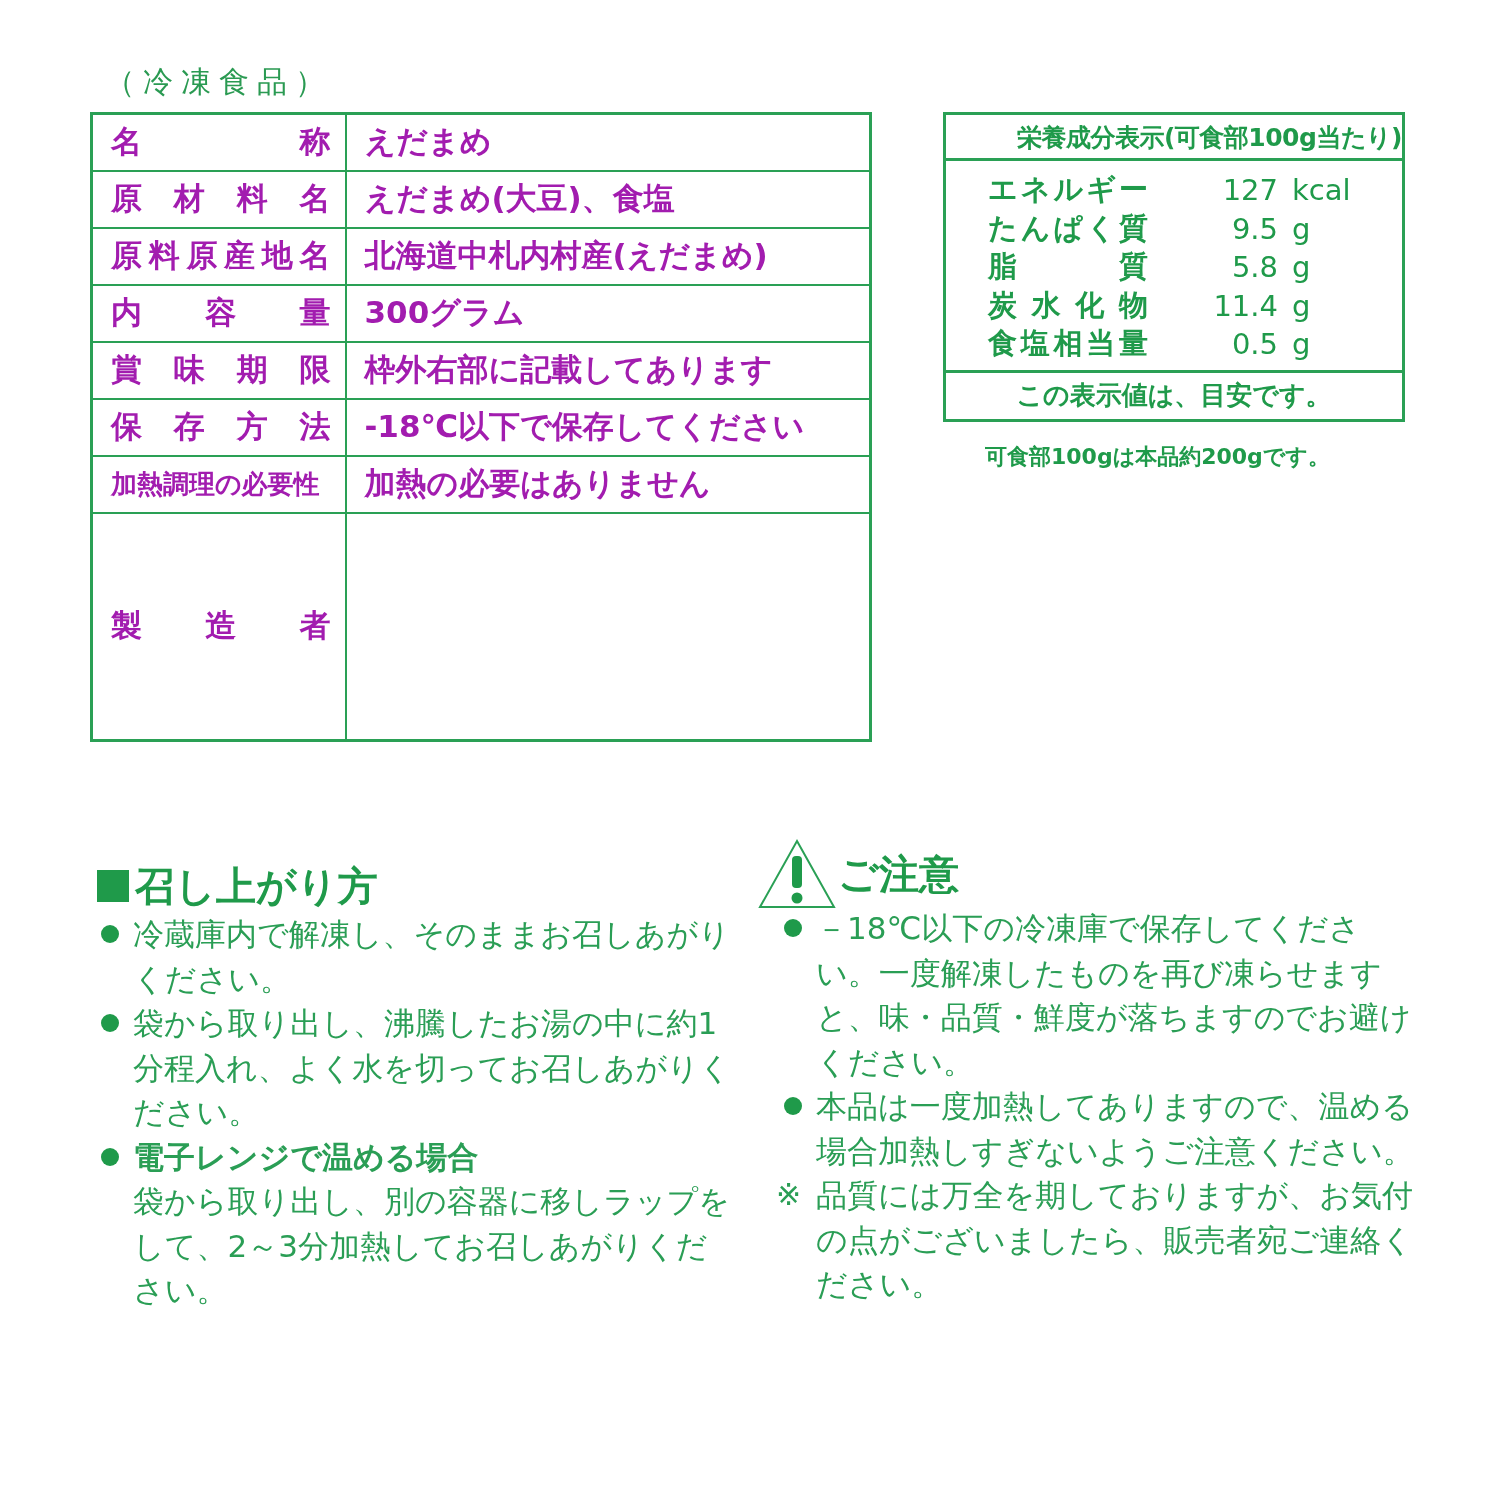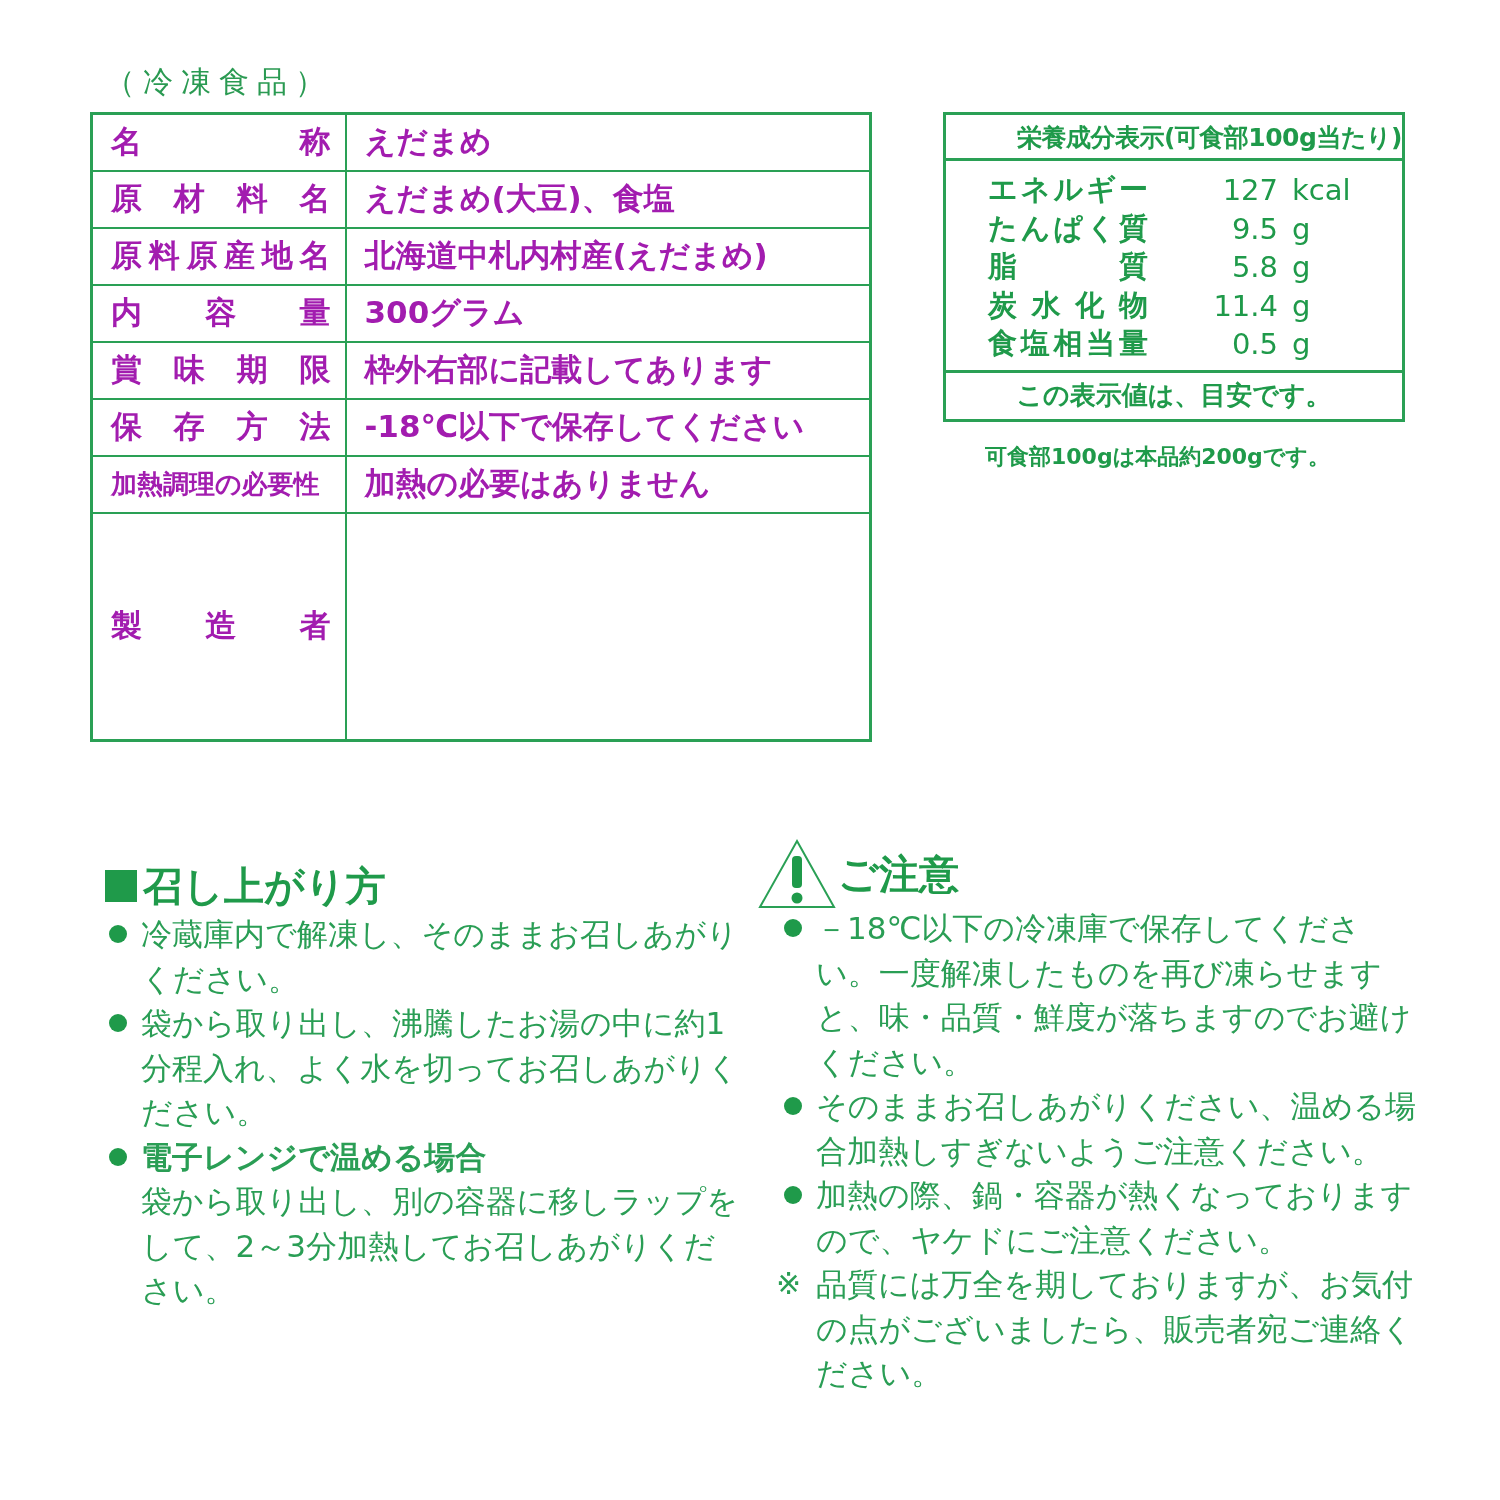--- a/index.html
+++ b/index.html
@@ -83,21 +83,21 @@
   .bullet-list li .bullet {
     position: absolute; left: 4px; top: 13px;
     width: 18px; height: 18px; border-radius: 50%; background: #1f9a4a;
   }
   .bullet-list li .mark {
     position: absolute; left: -4px; top: 0; font-size: 30px;
   }
   .bullet-list li .head { font-weight: bold; display: block; }
   .bullet-list li .body { display: block; }
 
-  .howto { left: 105px; top: 860px; width: 640px; }
+  .howto { left: 97px; top: 860px; width: 640px; }
   .howto .bullet-list { margin-top: 0; }
   .caution { left: 758px; top: 838px; width: 660px; }
   .caution .section-title { height: 72px; }
   .caution .bullet-list { margin-left: 22px; margin-top: -4px; }
 </style>
 </head>
 <body>
 
 <div class="page">
 
@@ -204,25 +204,21 @@
       </svg>
       <span>ご注意</span>
     </div>
     <ul class="bullet-list">
       <li>
         <span class="bullet"></span>
         <span class="body">－18℃以下の冷凍庫で保存してください。一度解凍したものを再び凍らせますと、味・品質・鮮度が落ちますのでお避けください。</span>
       </li>
       <li>
         <span class="bullet"></span>
-        <span class="body">そのままお召しあがりください、温める場合加熱しすぎないようご注意ください。</span>
-      </li>
-      <li>
-        <span class="bullet"></span>
-        <span class="body">加熱の際、鍋・容器が熱くなっておりますので、ヤケドにご注意ください。</span>
+        <span class="body">本品は一度加熱してありますので、温める場合加熱しすぎないようご注意ください。</span>
       </li>
       <li>
         <span class="mark">※</span>
         <span class="body">品質には万全を期しておりますが、お気付の点がございましたら、販売者宛ご連絡ください。</span>
       </li>
     </ul>
   </div>
 
 </div>
 

